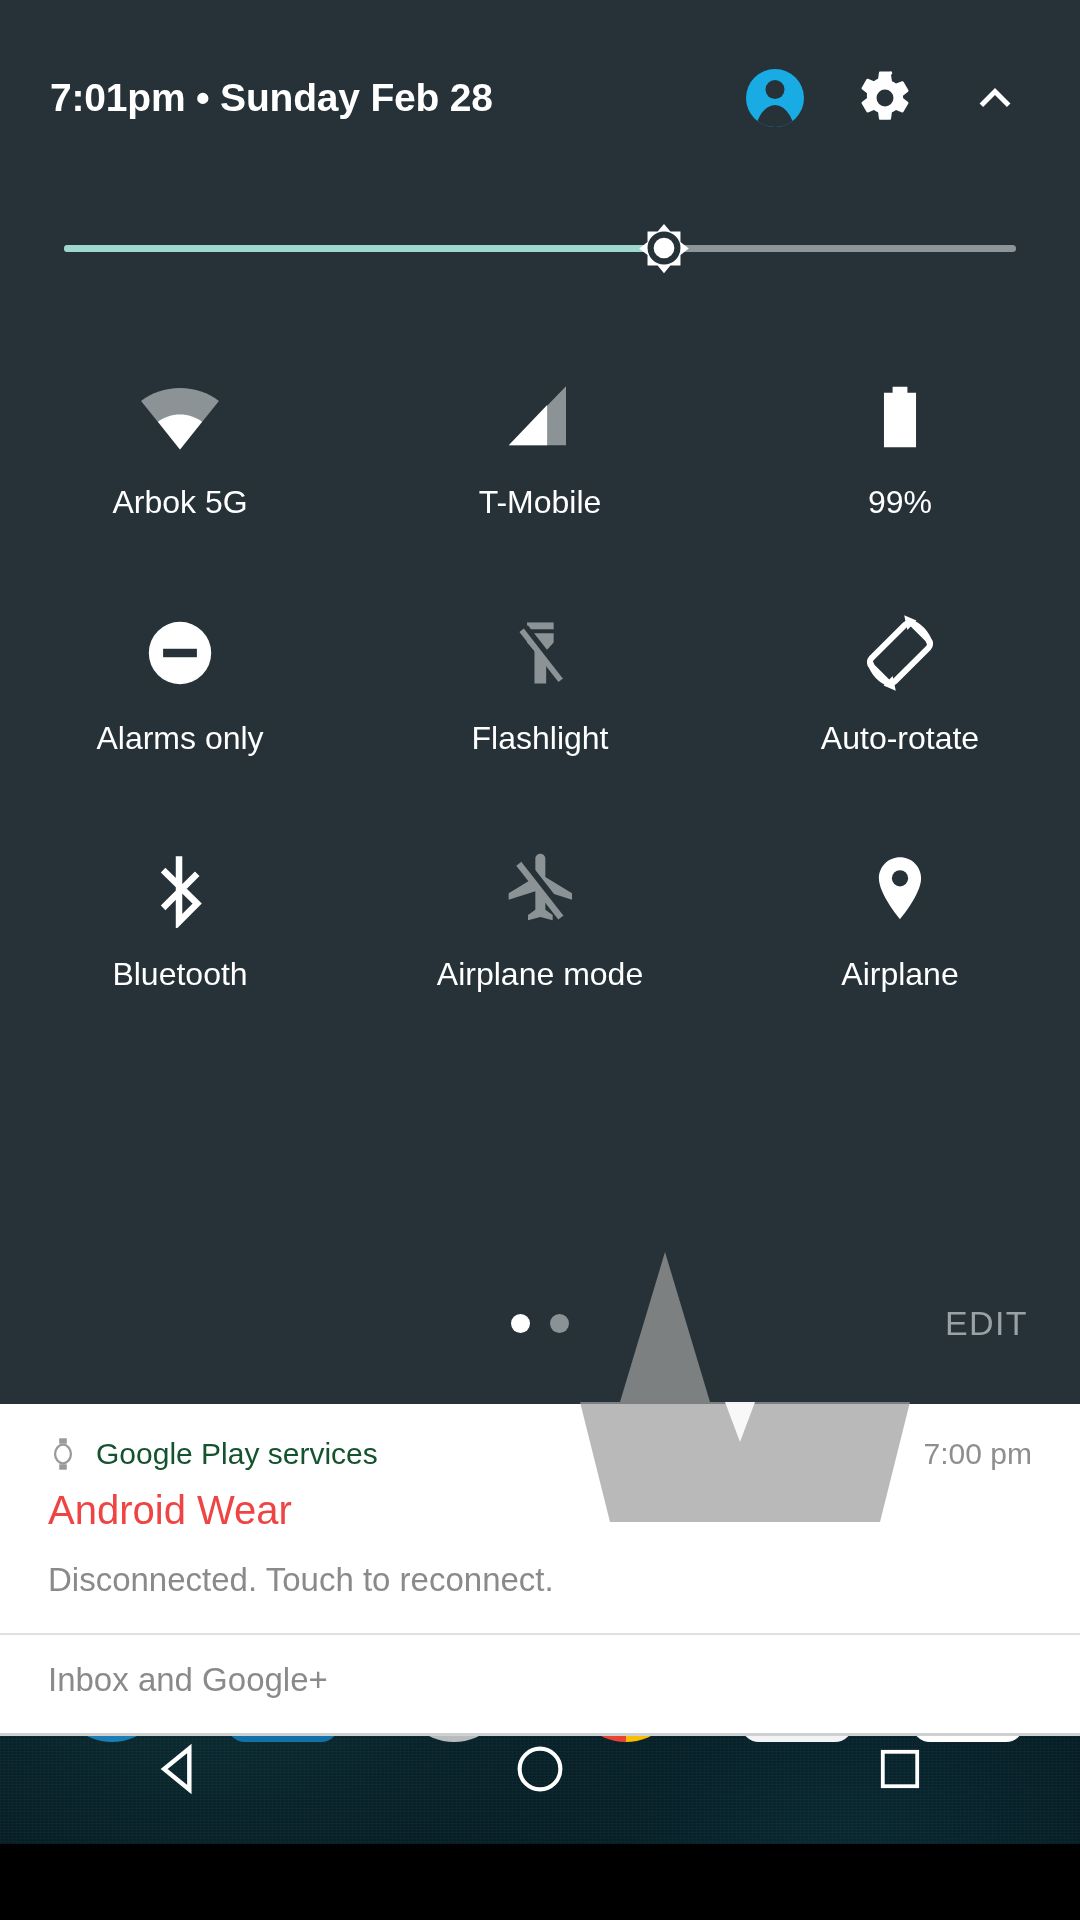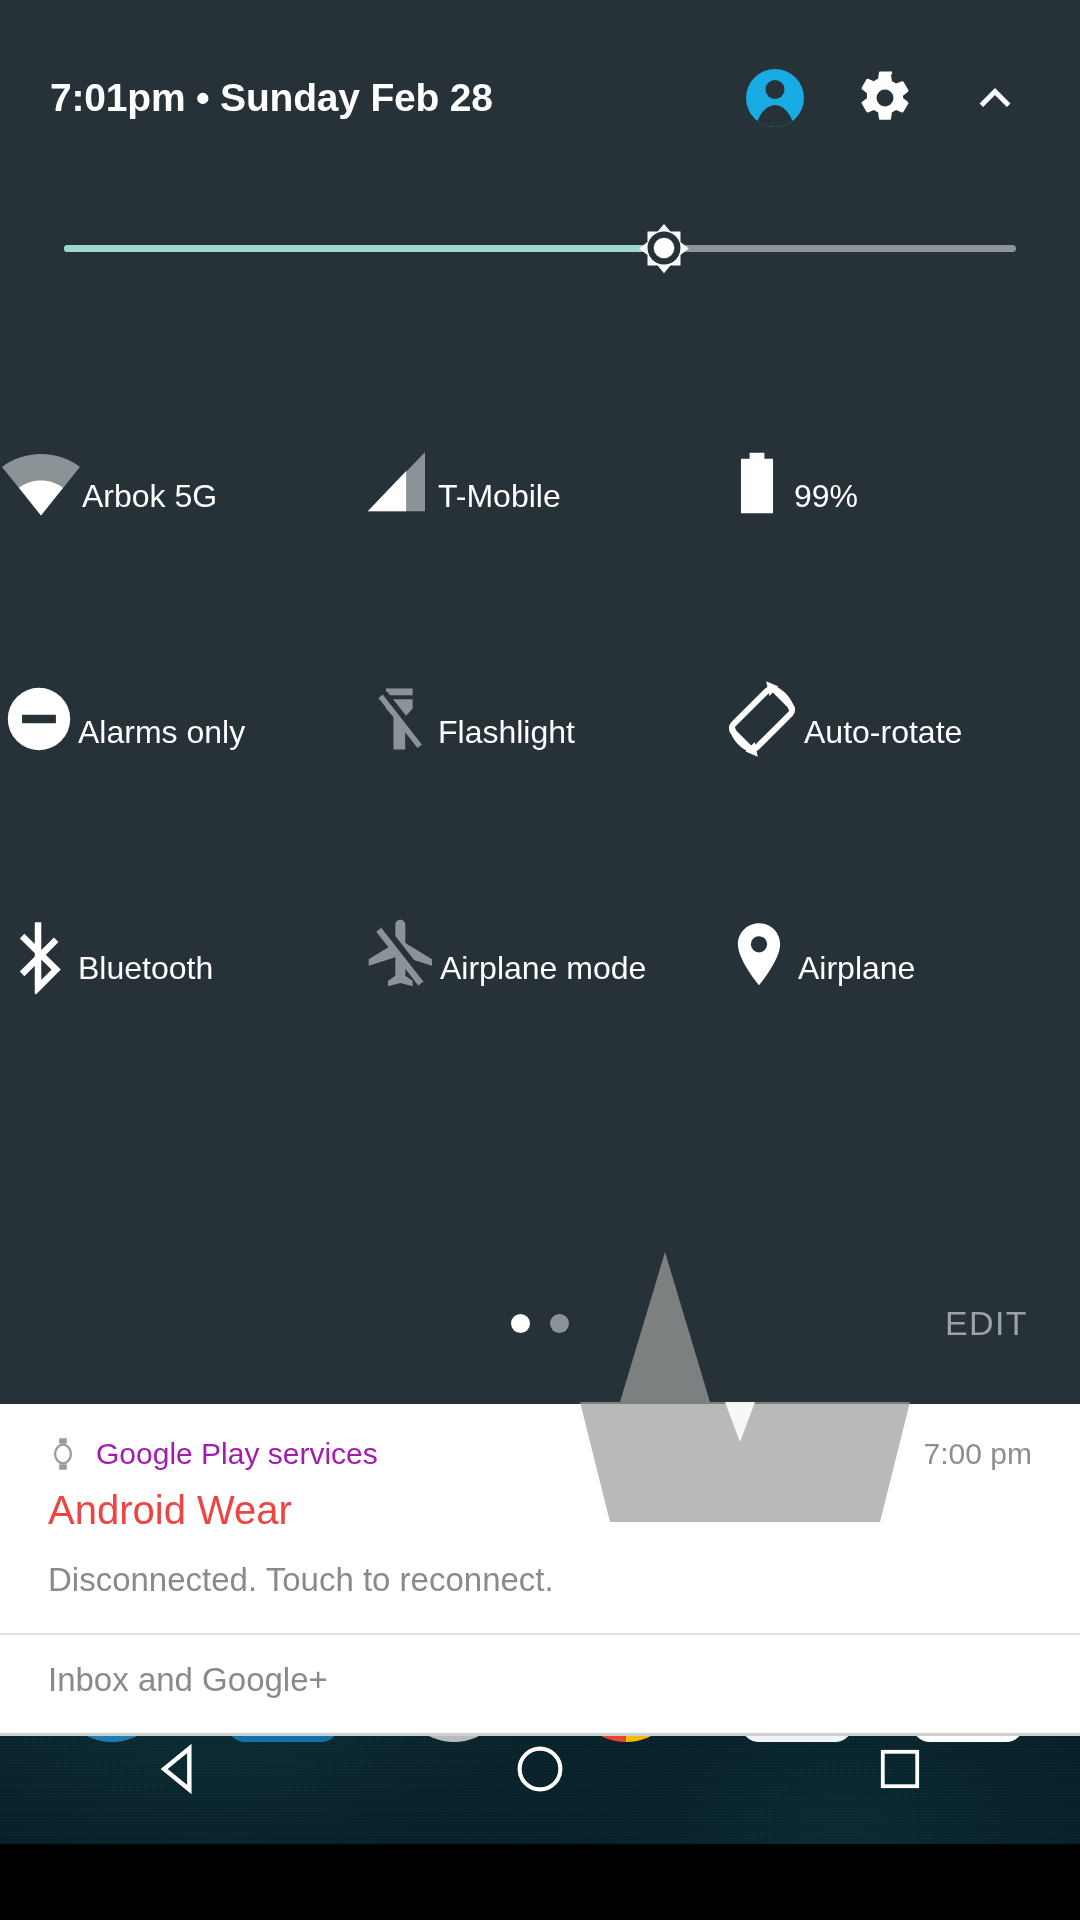--- a/index.html
+++ b/index.html
@@ -205,21 +205,21 @@
   .tile-grid {
     padding: 56px 0 0 0;
   }
   .tile-row {
     display: flex;
     height: 236px;
   }
   .tile {
     flex: 1 1 33.333%;
     display: flex;
-    flex-direction: row;
+    flex-direction: column;
     align-items: center;
     justify-content: flex-start;
     padding-top: 18px;
     box-sizing: border-box;
   }
   .tile-icon {
     height: 86px;
     display: flex;
     align-items: center;
     justify-content: center;
@@ -287,21 +287,21 @@
   .watch-icon {
     width: 30px;
     height: 40px;
     margin-right: 18px;
     flex: none;
     display: flex;
     align-items: center;
     justify-content: center;
   }
   .notif-app {
-    color: #a21caf;
+    color: #14532d;
     font-size: 30px;
   }
   .notif-time {
     margin-left: auto;
     color: #8e8e8e;
     font-size: 30px;
   }
   .notif-title {
     margin-top: 14px;
     color: #ef4444;

